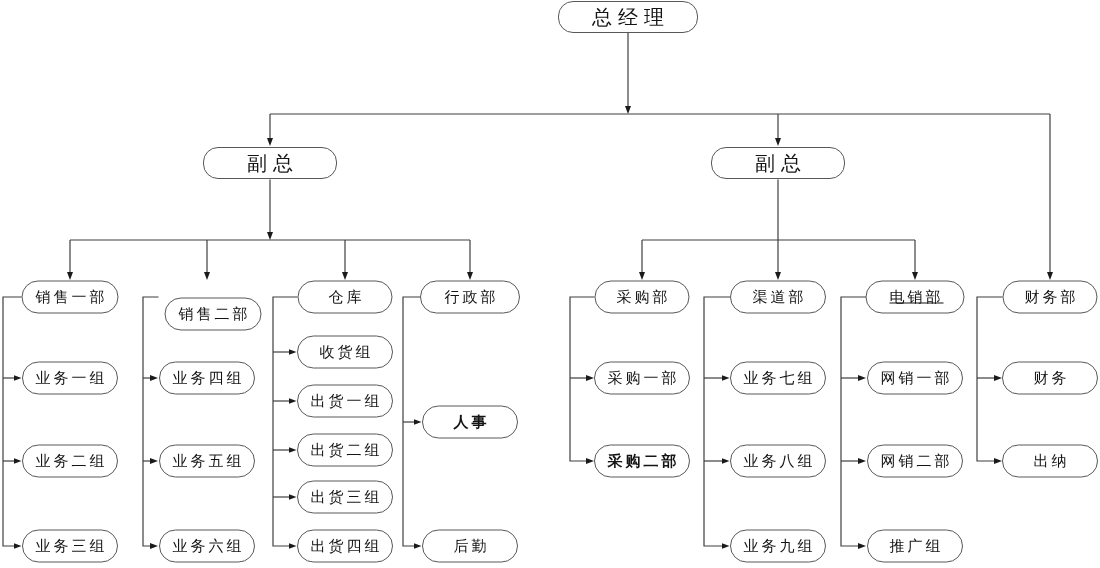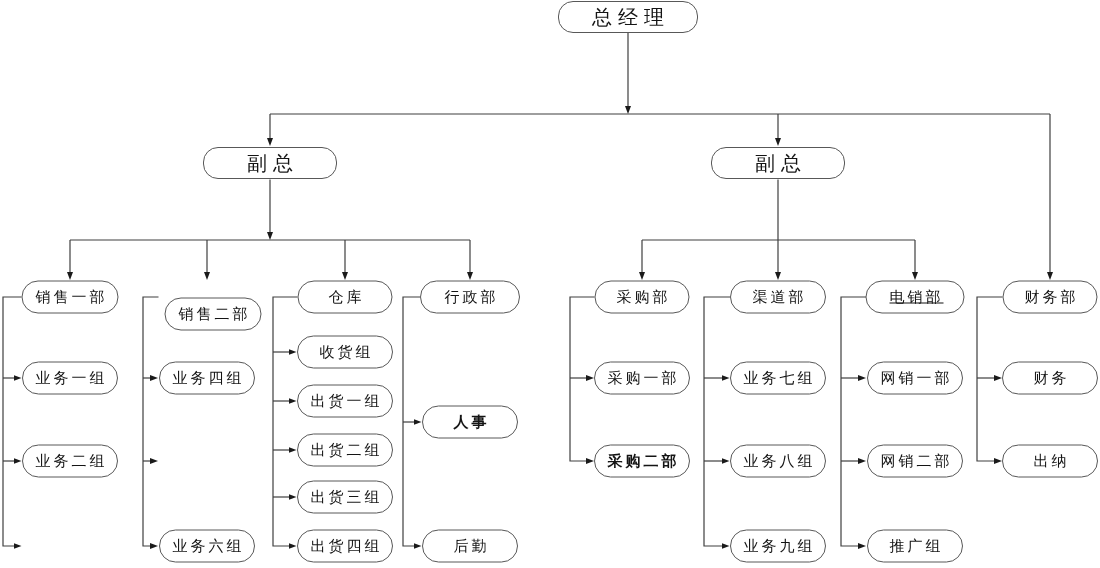--- a/index.html
+++ b/index.html
@@ -113,22 +113,24 @@
   <div class="node" style="left:213px;  top:297px; width:97px;margin-top:17px;">销售二部</div>
   <div class="node" style="left:345px;  top:297px; width:95px;">仓库</div>
   <div class="node" style="left:470px;  top:297px; width:100px;">行政部</div>
   <div class="node" style="left:642px;  top:297px; width:95px;">采购部</div>
   <div class="node" style="left:778px;  top:297px; width:96px;">渠道部</div>
   <div class="node" style="left:915px;  top:297px; width:99px;text-decoration:underline;">电销部</div>
   <div class="node" style="left:1050px; top:297px; width:95px;">财务部</div>
 
   <div class="node" style="left:70px; top:378px; width:96px;">业务一组</div>
   <div class="node" style="left:70px; top:461px; width:96px;">业务二组</div>
+  <div class="node" style="left:70px; top:546px; width:96px;">业务三组</div>
 
   <div class="node" style="left:207px; top:378px; width:96px;">业务四组</div>
+  <div class="node" style="left:207px; top:461px; width:96px;">业务五组</div>
   <div class="node" style="left:207px; top:546px; width:96px;">业务六组</div>
 
   <div class="node" style="left:345px; top:352px; width:96px;">收货组</div>
   <div class="node" style="left:345px; top:401px; width:96px;">出货一组</div>
   <div class="node" style="left:345px; top:450px; width:96px;">出货二组</div>
   <div class="node" style="left:345px; top:497px; width:96px;">出货三组</div>
   <div class="node" style="left:345px; top:546px; width:96px;">出货四组</div>
 
   <div class="node" style="left:470px; top:422px; width:96px;font-weight:bold;">人事</div>
   <div class="node" style="left:470px; top:546px; width:96px;">后勤</div>

